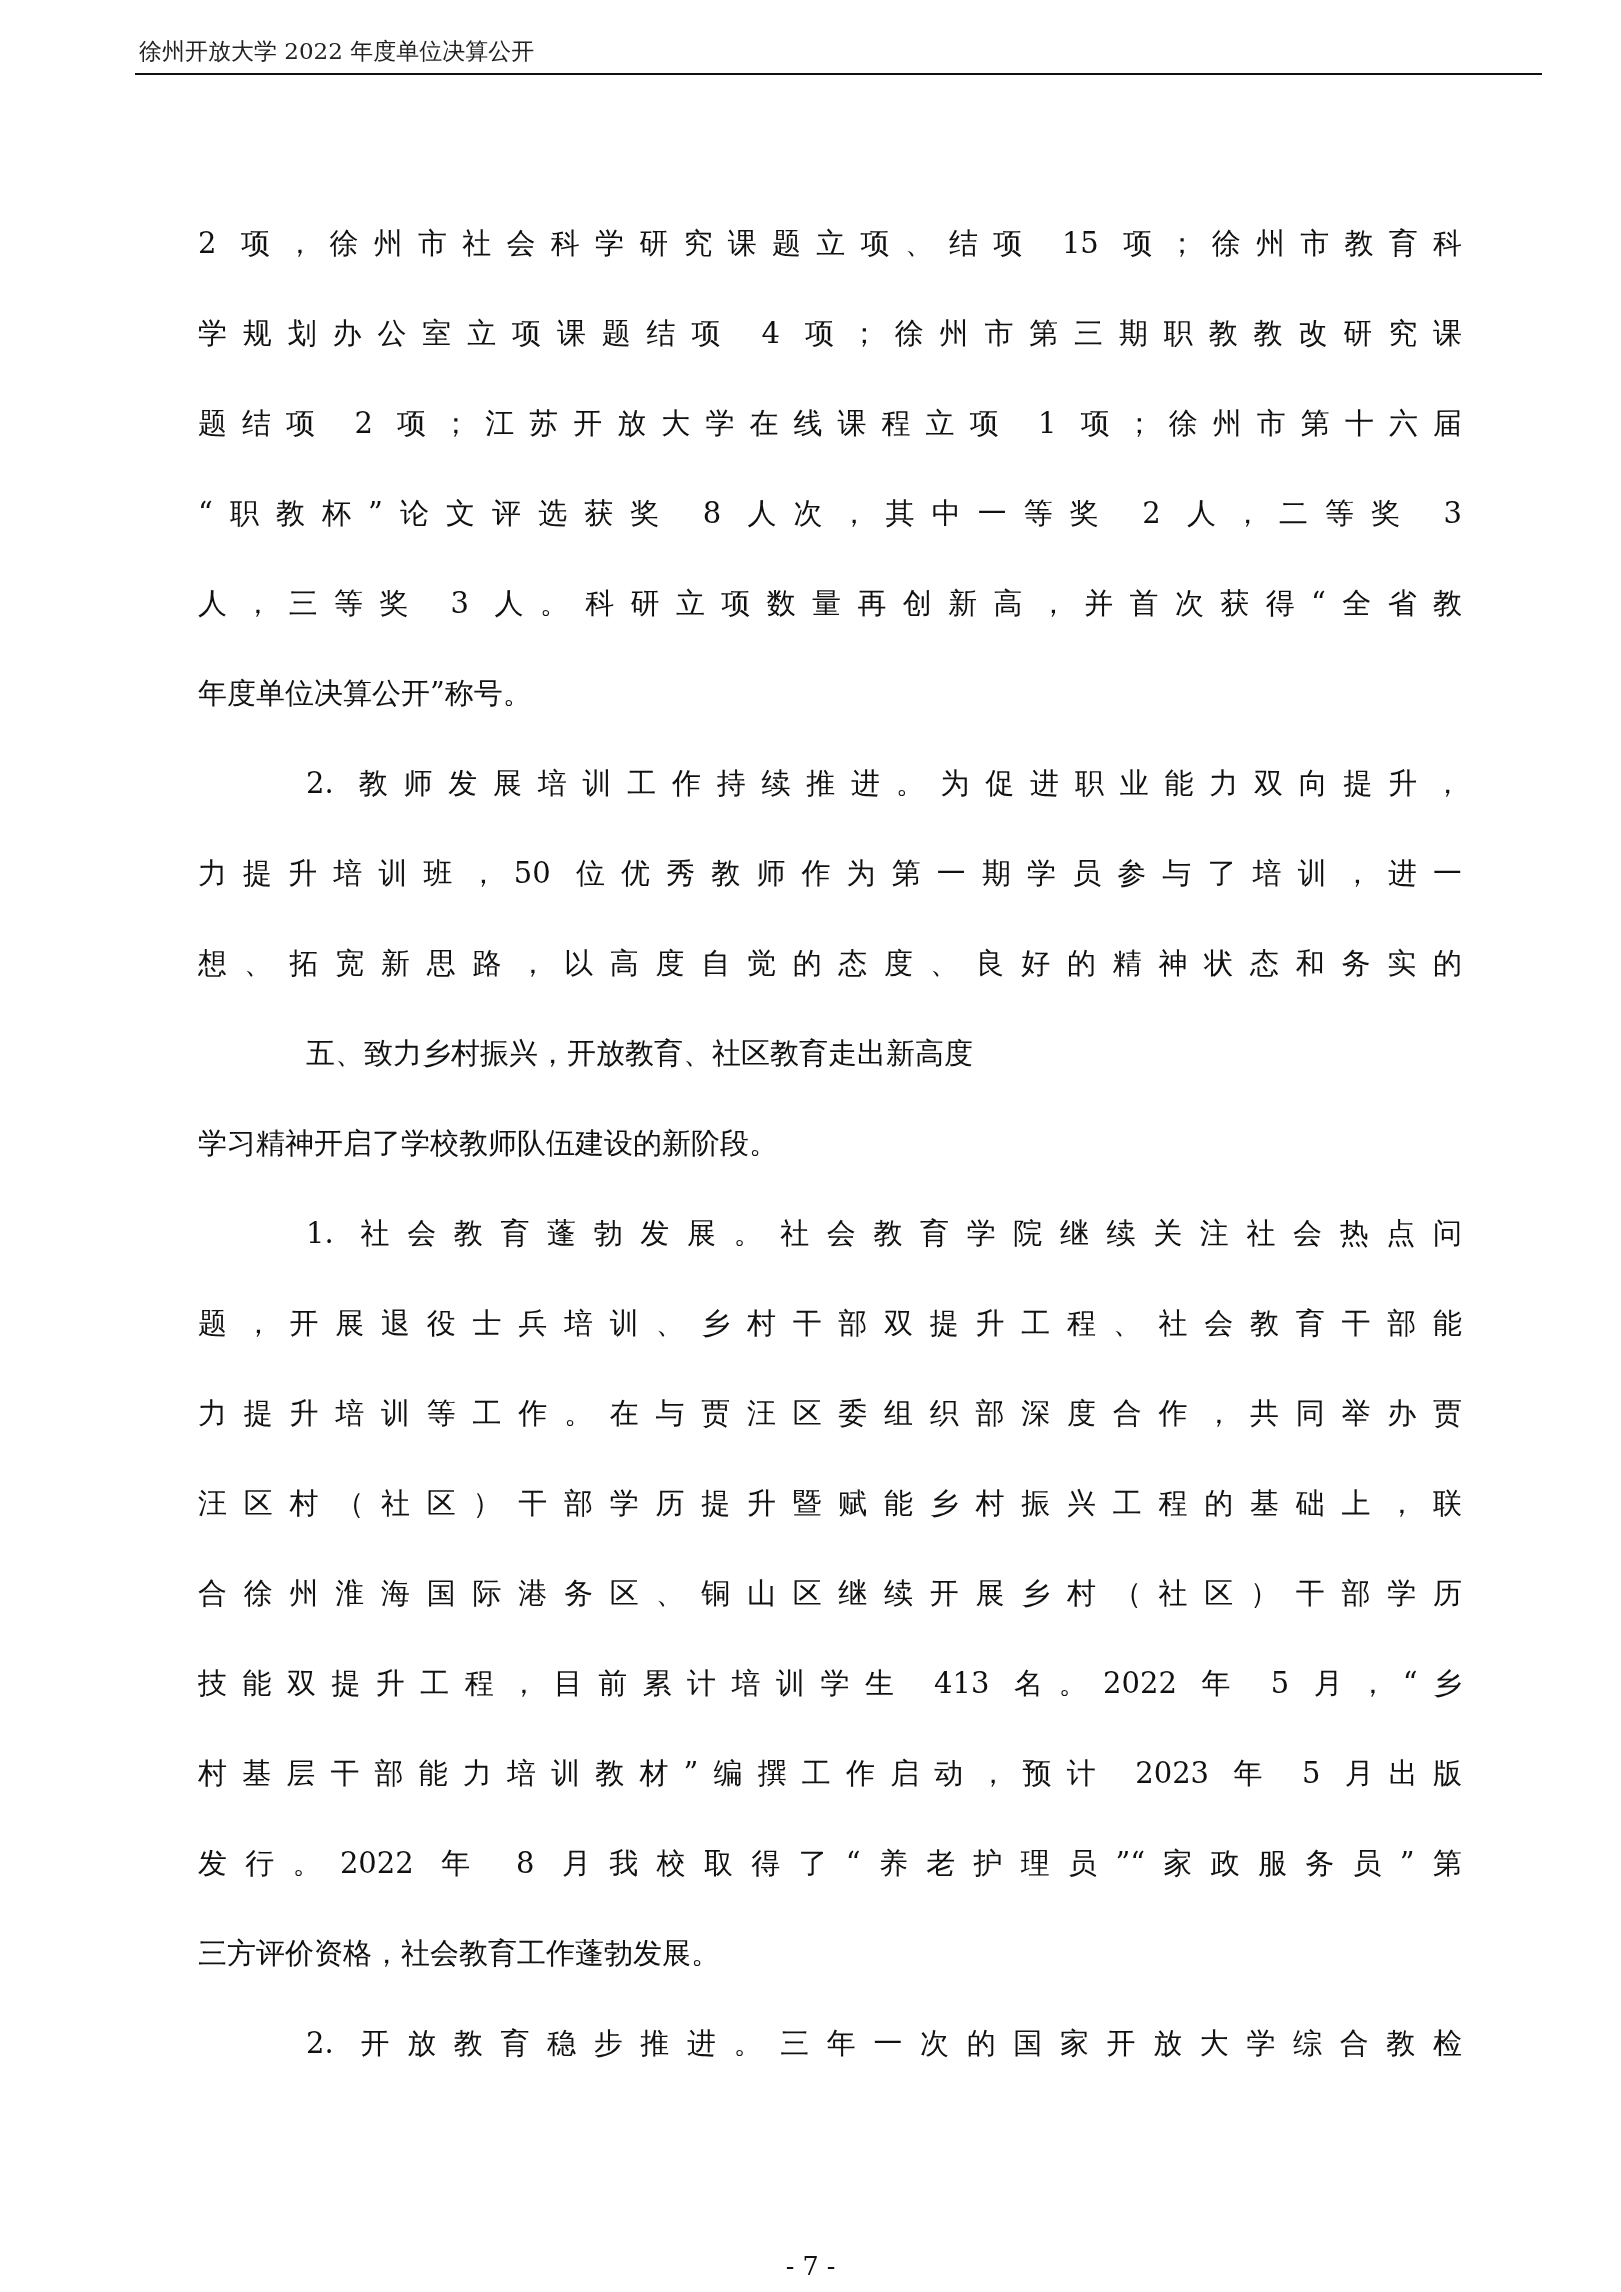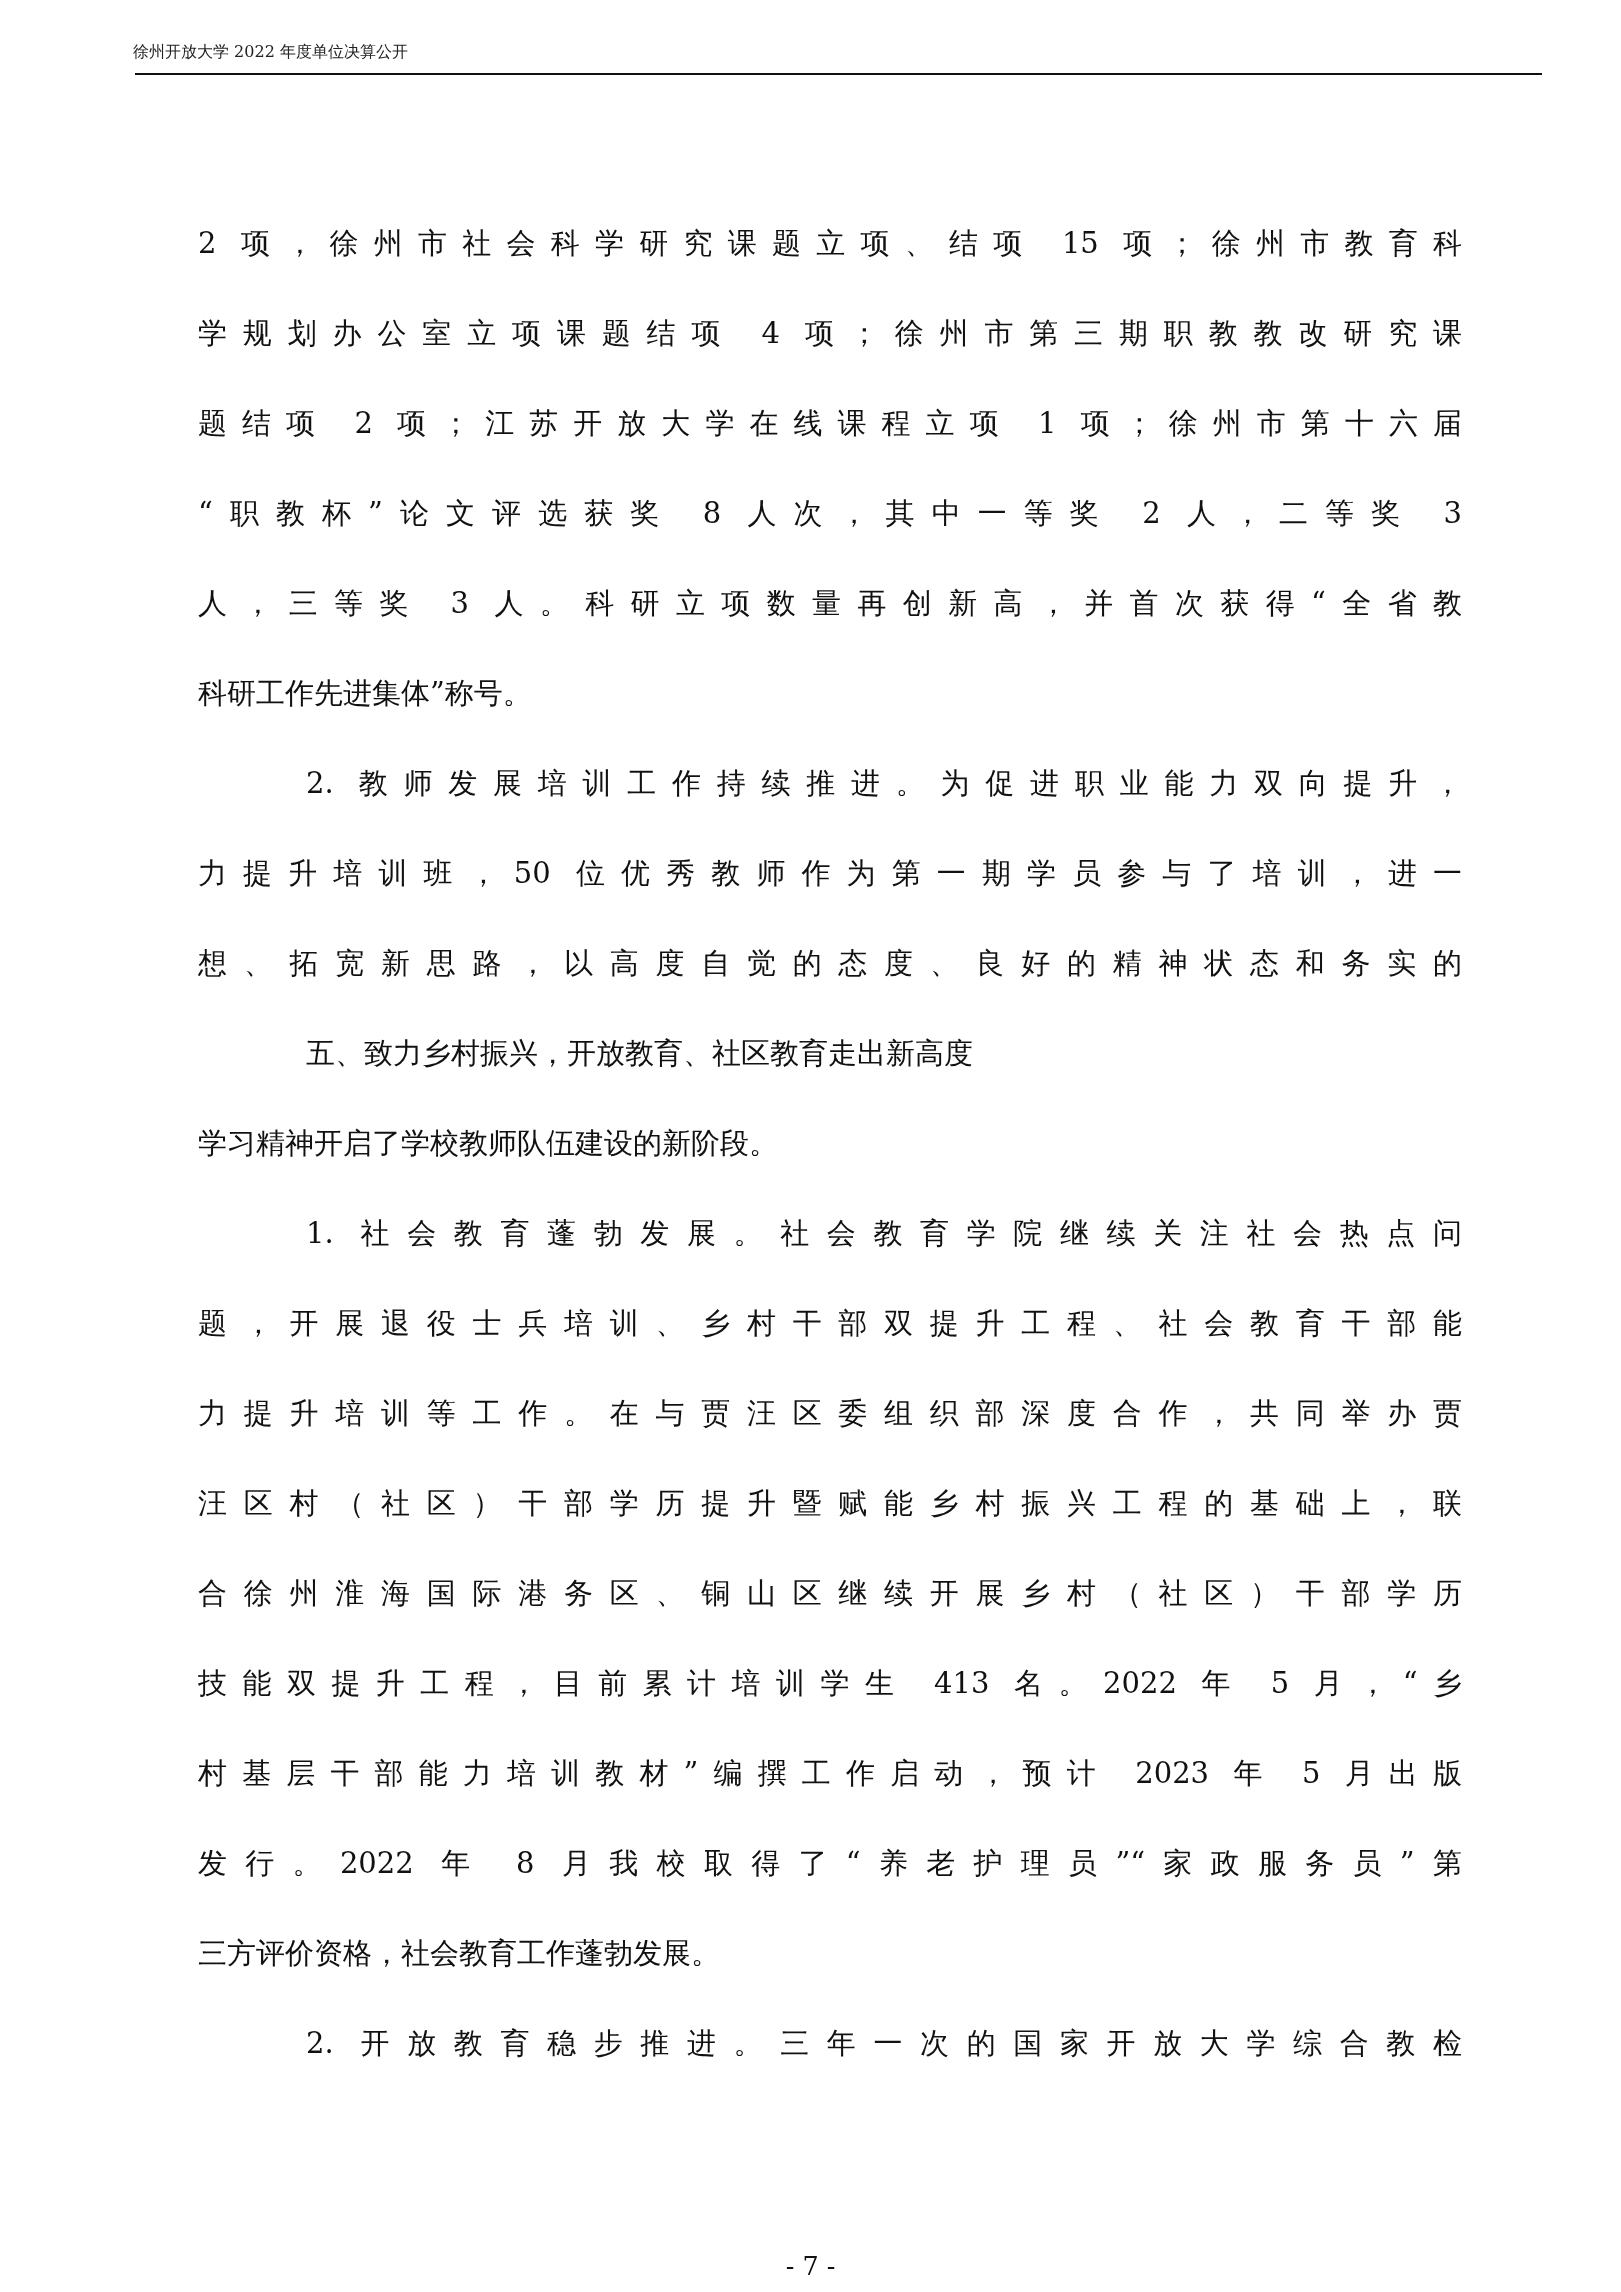--- a/index.html
+++ b/index.html
@@ -1,18 +1,18 @@
 <!DOCTYPE html>
 <html><head>
 <meta charset="utf-8">
 <style>
   html, body { margin: 0; padding: 0; background: #ffffff; }
   body { width: 1621px; height: 2293px; position: relative; overflow: hidden;
          font-family: "DejaVu Serif", serif; color: #111; }
-  .header-title { position: absolute; left: 133px; top: 37px; font-size: 16px;
+  .header-title { position: absolute; left: 139px; top: 37px; font-size: 23px;
                   line-height: 29px; color: #222; white-space: nowrap; }
   .header-rule { position: absolute; left: 135px; top: 73px; width: 1407px;
                  height: 0; border-top: 2px solid #111; }
   .body { position: absolute; left: 198px; top: 198px; width: 1264px; }
   .line { height: 90px; line-height: 90px; font-size: 29px; white-space: nowrap;
           text-align: justify; text-align-last: justify; overflow: visible; }
   .line.last { text-align-last: left; }
   .line.indent { padding-left: 108px; }
   .page-number { position: absolute; left: 0; width: 1621px; top: 2250px;
                  text-align: center; font-size: 25.5px; line-height: 33px; }
@@ -24,21 +24,21 @@
   <div class="header-title">徐州开放大学 2022 年度单位决算公开</div>
   <div class="header-rule"></div>
 </div>
 
 <div class="body" id="doc-body">
     <div class="line">2 项，徐州市社会科学研究课题立项、结项 15 项；徐州市教育科</div>
     <div class="line">学规划办公室立项课题结项 4 项；徐州市第三期职教教改研究课</div>
     <div class="line">题结项 2 项；江苏开放大学在线课程立项 1 项；徐州市第十六届</div>
     <div class="line">“职教杯”论文评选获奖 8 人次，其中一等奖 2 人，二等奖 3</div>
     <div class="line">人，三等奖 3 人。科研立项数量再创新高，并首次获得“全省教</div>
-    <div class="line last">科研工作先进集体”称号。</div>
+    <div class="line last">年度单位决算公开”称号。</div>
     <div class="line indent">2. 教师发展培训工作持续推进。为促进职业能力双向提升，</div>
     <div class="line">力提升培训班，50 位优秀教师作为第一期学员参与了培训，进一</div>
     <div class="line">想、拓宽新思路，以高度自觉的态度、良好的精神状态和务实的</div>
     <div class="line indent last">五、致力乡村振兴，开放教育、社区教育走出新高度</div>
     <div class="line last">学习精神开启了学校教师队伍建设的新阶段。</div>
     <div class="line indent">1. 社会教育蓬勃发展。社会教育学院继续关注社会热点问</div>
     <div class="line">题，开展退役士兵培训、乡村干部双提升工程、社会教育干部能</div>
     <div class="line">力提升培训等工作。在与贾汪区委组织部深度合作，共同举办贾</div>
     <div class="line">汪区村（社区）干部学历提升暨赋能乡村振兴工程的基础上，联</div>
     <div class="line">合徐州淮海国际港务区、铜山区继续开展乡村（社区）干部学历</div>

